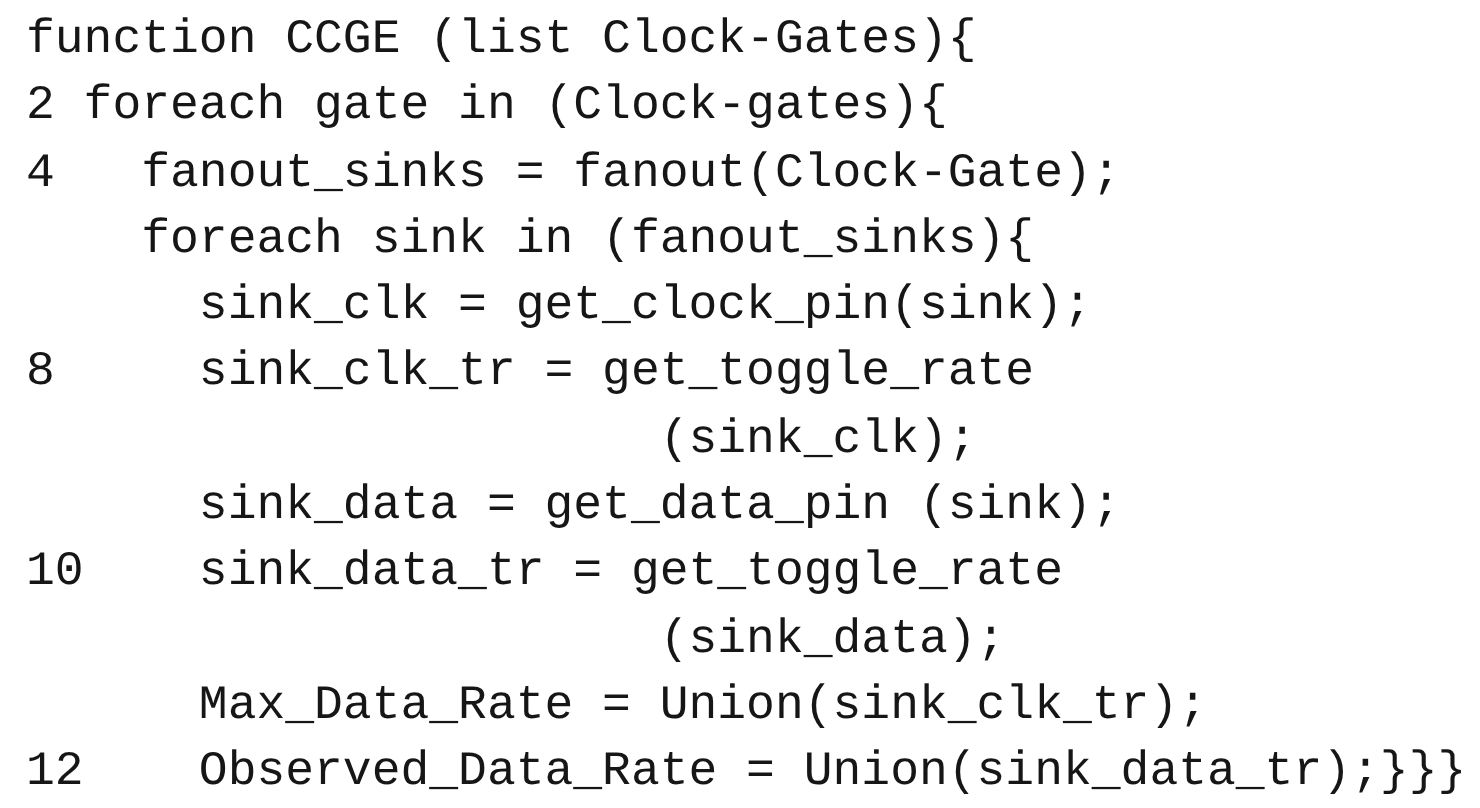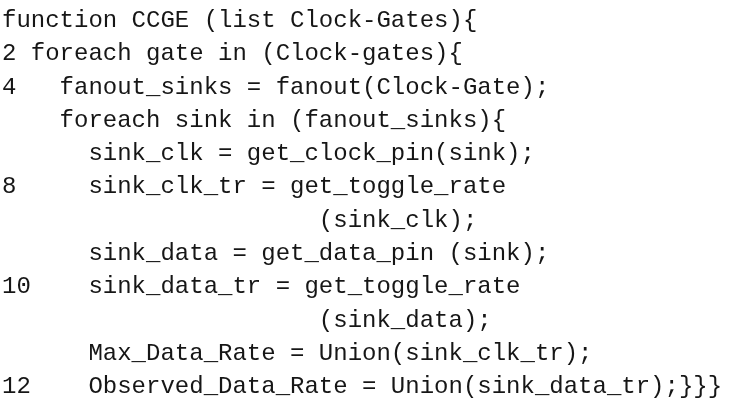--- a/index.html
+++ b/index.html
@@ -9,21 +9,21 @@
   }
   .page {
     width: 740px;
     height: 404px;
     background: #ffffff;
     overflow: hidden;
     box-sizing: border-box;
   }
   .code-listing {
     margin: 0;
-    padding: 4px 0 0 2px;
+    padding: 4px 0 0 13px;
     font-family: "Liberation Mono", "DejaVu Sans Mono", monospace;
     font-size: 24px;
     font-weight: 500;
     line-height: 33.3px;
     color: #161616;
     white-space: pre;
     letter-spacing: 0;
   }
   .code-line {
     height: 33.3px;

